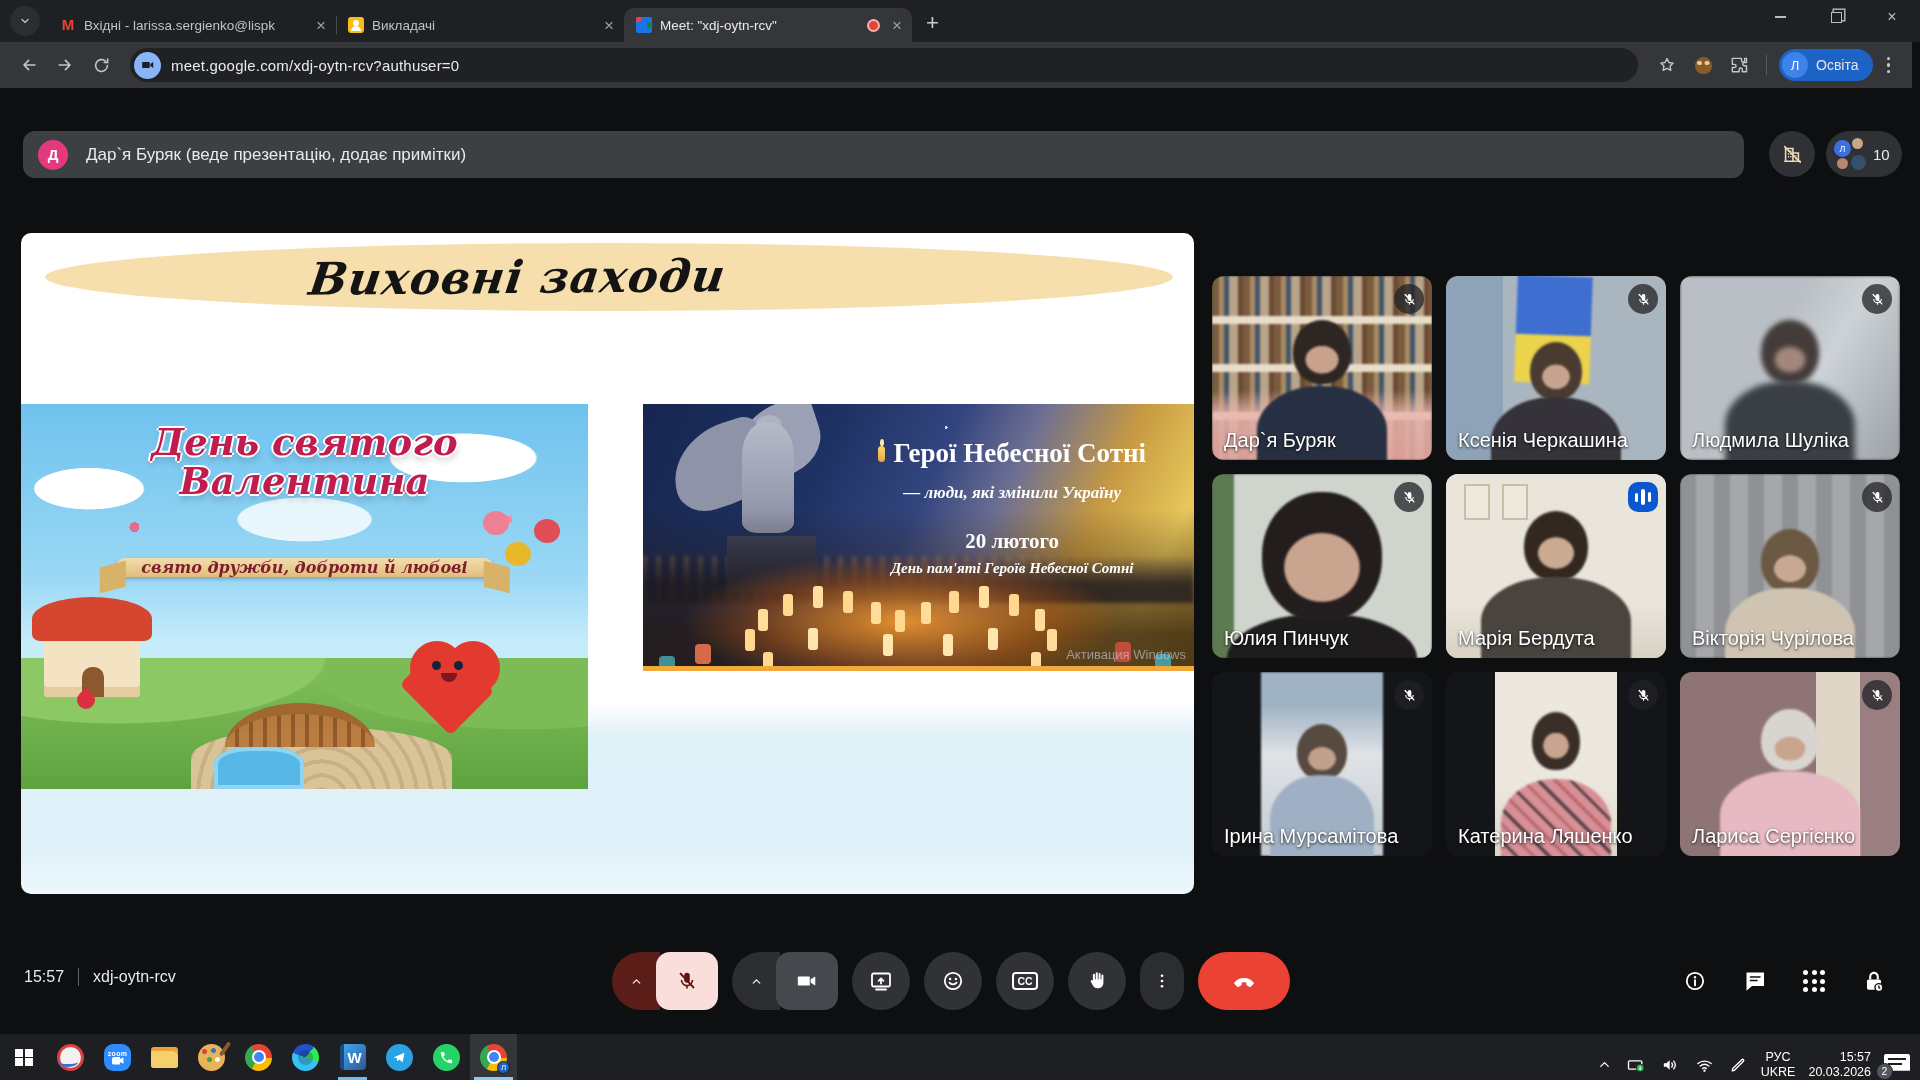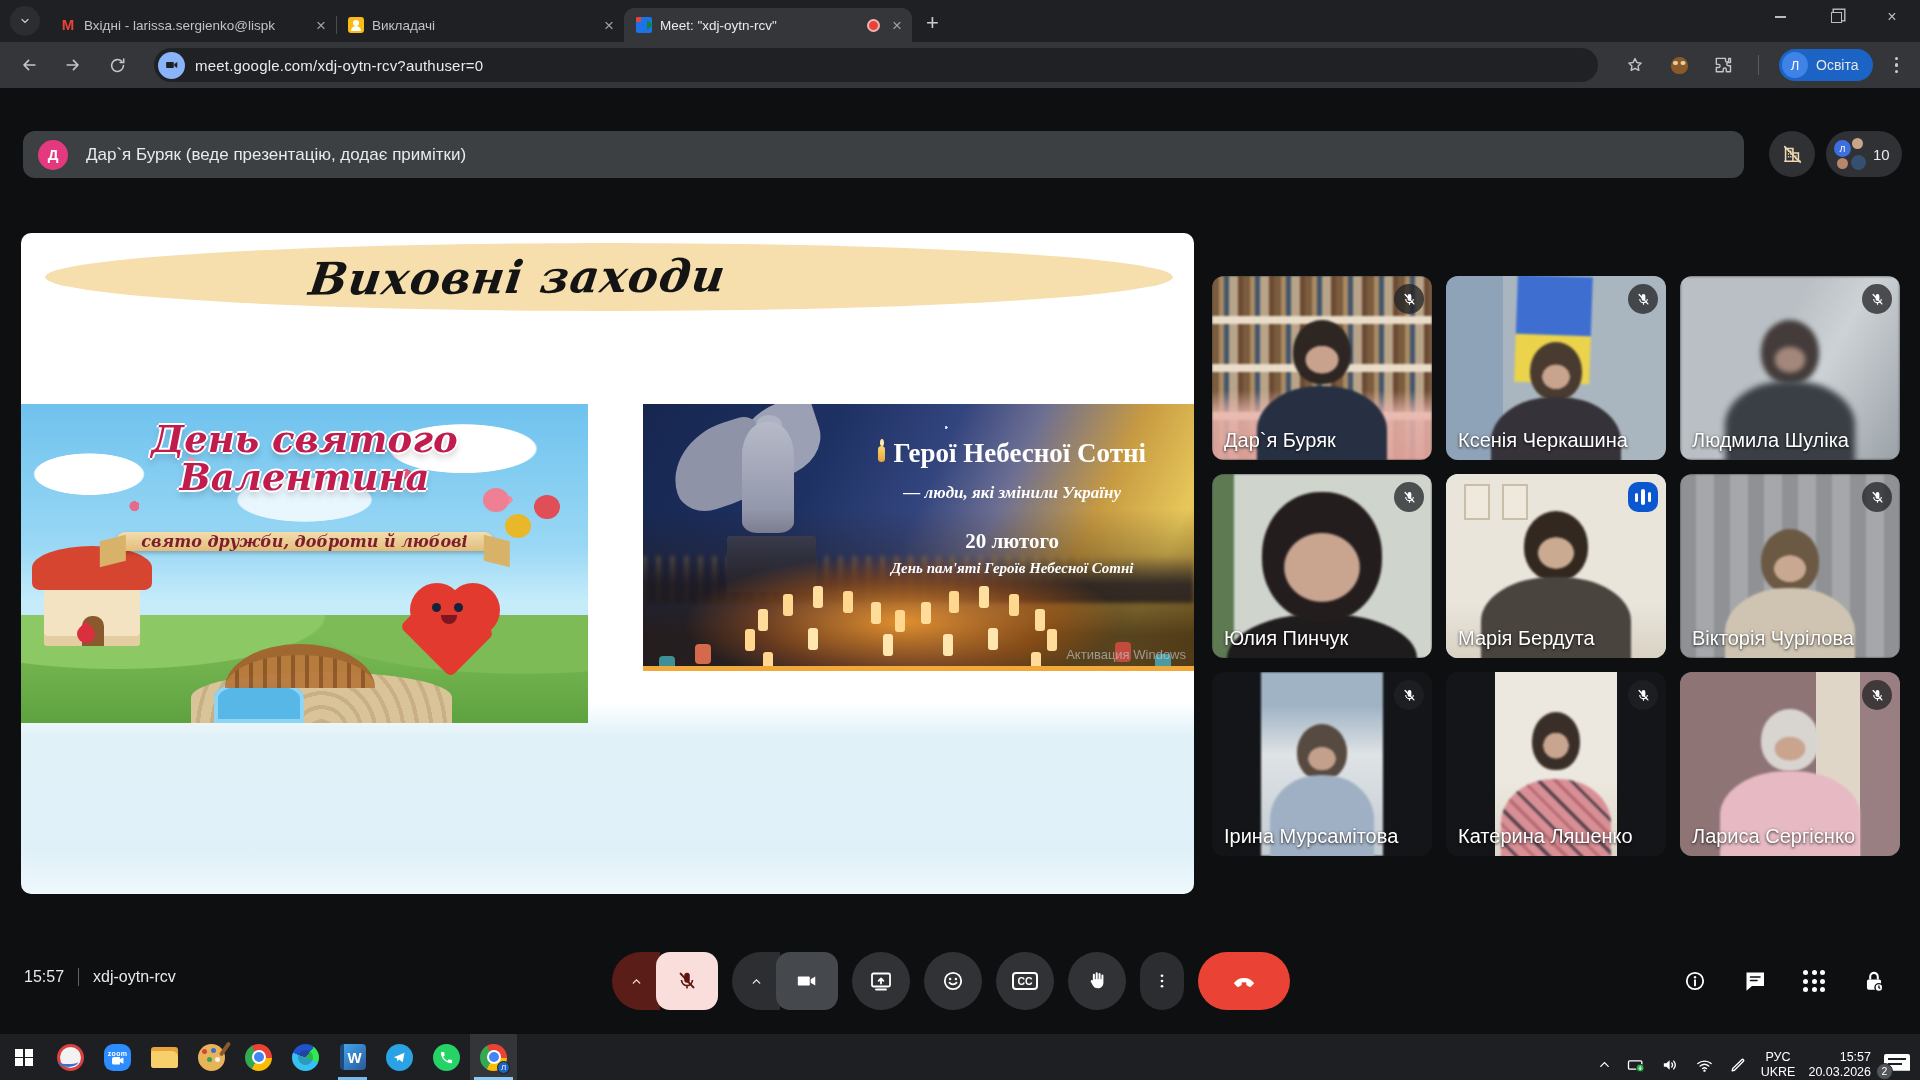--- a/index.html
+++ b/index.html
@@ -27,22 +27,22 @@
   .fav-meet::before { content:""; position:absolute; right:-1px; top:3px; border-top:5px solid transparent; border-bottom:5px solid transparent; border-left:6px solid #188038; }
   .fav-meet::after { content:""; position:absolute; left:0; top:0; width:5px; height:5px; background:#ea4335; border-radius:2px 0 0 0; }
   .rec-dot { width:13px; height:13px; border-radius:50%; border:2.5px solid #f0b3b6; background:#e94235; margin-right:2px; }
   .newtab { color:#c8cbcf; font-size:22px; margin:0 0 8px 14px; line-height:1; }
   .wincontrols { margin-left:auto; display:flex; align-self:flex-start; height:34px; }
   .winbtn { width:56px; display:flex; align-items:center; justify-content:center; color:#b9bcc0; }
   .win-min::before { content:""; width:11px; height:1.6px; background:#b9bcc0; }
   .win-restore::before { content:""; width:9px; height:9px; border:1.4px solid #b9bcc0; box-shadow:2.5px -2.5px 0 -0.4px #1f2023, 2.5px -2.5px 0 1px #b9bcc0; }
   .win-close { font-size:16px; }
 
-  .toolbar { position:absolute; left:0; top:42px; right:0; height:46px; background:#35363a;
-             display:flex; align-items:center; padding:0 14px; gap:14px; }
+  .toolbar { position:absolute; left:0; top:42px; right:8px; height:46px; background:#35363a;
+             display:flex; align-items:center; padding:0 14px; gap:6px; }
   .navic { width:30px; height:30px; display:flex; align-items:center; justify-content:center; color:#c3c6cb; }
   .omnibox { flex:1; height:34px; background:#202124; border-radius:17px; display:flex; align-items:center;
              padding:0 14px 0 4px; margin:0 8px; }
   .camchip { width:27px; height:27px; border-radius:50%; background:#8ab4f8; display:flex; align-items:center; justify-content:center; margin-right:10px; }
   .url { color:#e8eaed; font-size:15px; letter-spacing:.2px; }
   .owl { width:17px; height:17px; border-radius:50% 50% 45% 45%; background:#8a5a2b; position:relative; }
   .owl::before { content:""; position:absolute; left:2.5px; top:4px; width:4.5px; height:4.5px; border-radius:50%;
                  background:#e7cf9f; box-shadow:7.5px 0 0 #e7cf9f; }
   .tool-sep { width:1px; height:20px; background:#5a5c60; margin:0 6px; }
   .profile-pill { height:32px; border-radius:16px; background:#1b63c4; display:flex; align-items:center;
@@ -74,21 +74,21 @@
 
   
   .slide { position:absolute; left:21px; top:233px; width:1173px; height:661px; border-radius:10px; overflow:hidden;
            background:linear-gradient(180deg,#ffffff 0%,#ffffff 71%,#e1f1f8 76%,#dff0f8 93%,#eef8fc 100%); }
   .slide-oval { position:absolute; left:24px; top:10px; width:1128px; height:68px; background:#f6dfad; border-radius:50%; }
   .slide-title { position:absolute; left:0; right:180px; top:18px; text-align:center; color:#141414;
            font-family:"DejaVu Serif", serif; font-style:italic; font-weight:bold; font-size:45px;
            transform:skewX(-8deg) rotate(-.5deg); letter-spacing:1px; }
 
   
-  .val { position:absolute; left:0; top:171px; width:567px; height:319px; overflow:hidden;
+  .val { position:absolute; left:0; top:171px; width:567px; height:385px; overflow:hidden;
          background:
           radial-gradient(ellipse 90px 34px at 12% 22%, #ffffff 0 60%, transparent 62%),
           radial-gradient(ellipse 120px 40px at 78% 14%, #ffffff 0 60%, transparent 62%),
           radial-gradient(ellipse 110px 36px at 50% 30%, #ffffffcc 0 60%, transparent 62%),
           radial-gradient(circle 5px at 20% 32%, #e86a8a 98%, transparent), 
           radial-gradient(circle 4px at 30% 18%, #f2a0b4 98%, transparent),
           radial-gradient(circle 5px at 68% 22%, #e35575 98%, transparent),
           radial-gradient(circle 4px at 86% 30%, #ef8ba2 98%, transparent),
           linear-gradient(180deg,#6fc2ee 0%,#9ad8f5 45%,#c6ecfa 62%,#b8e6f6 100%); }
   .val-ground { position:absolute; left:-5%; bottom:0; width:110%; height:34%;

